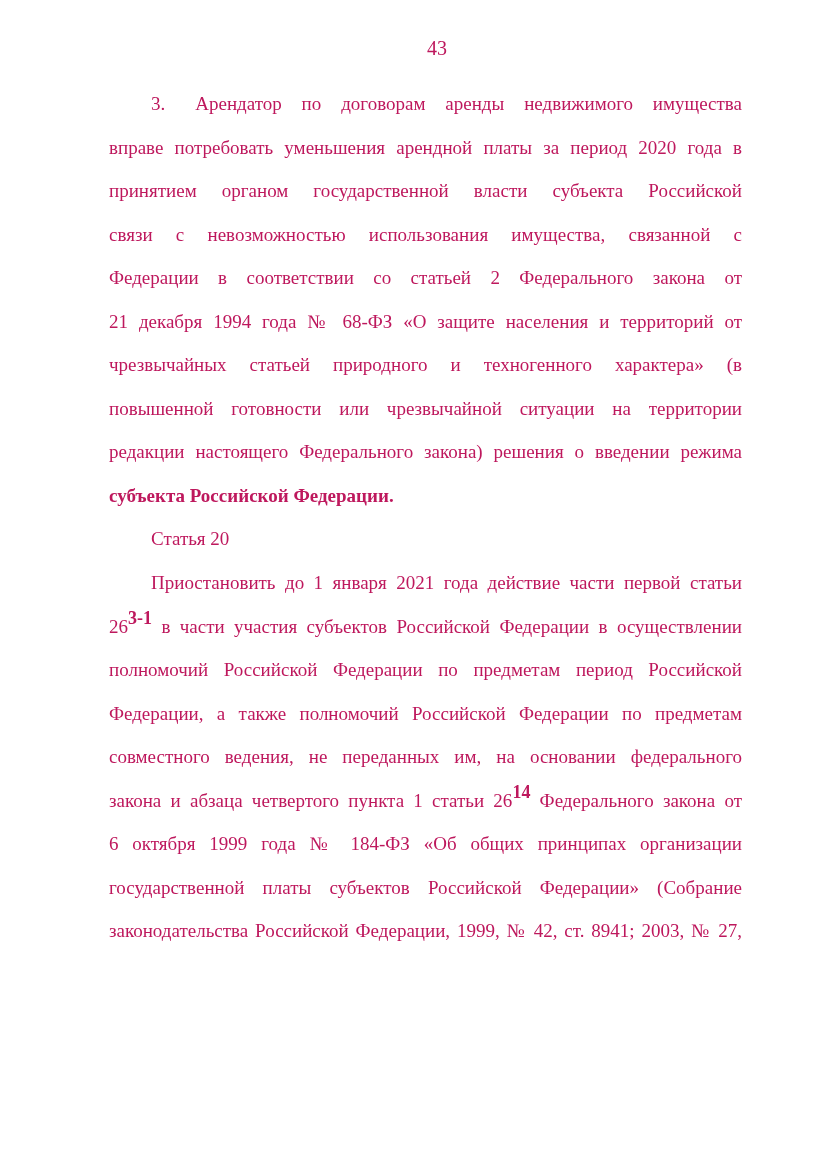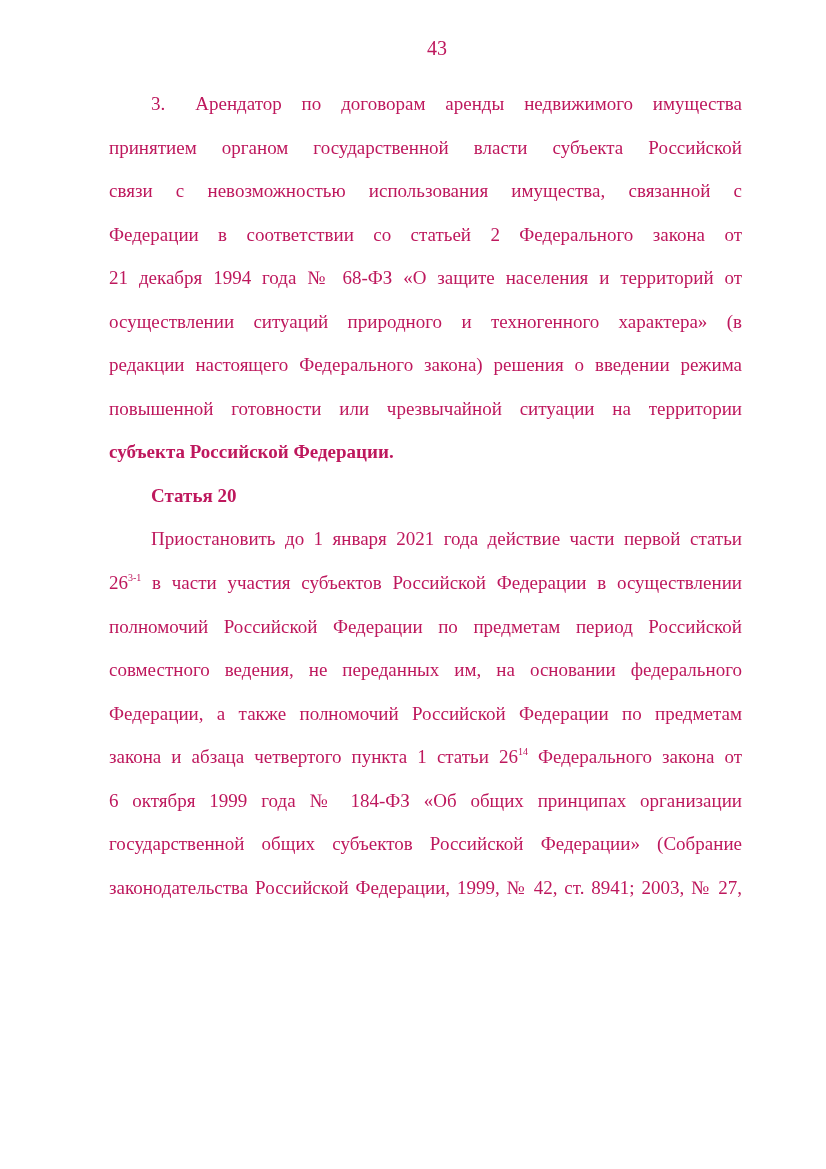--- a/index.html
+++ b/index.html
@@ -44,59 +44,61 @@
   }
   .line.indent {
     text-indent: 42px;
   }
   .line.lastline {
     text-align-last: left;
     font-weight: bold;
   }
   .line.heading {
     text-align-last: left;
-    font-weight: bold;
+    font-weight: normal;
   }
   .tab {
     display: inline-block;
     width: 30px;
     height: 1px;
   }
   .line sup {
-    font-size: 10px;
+    font-size: 18px;
     line-height: 0;
     position: relative;
     top: -1px;
+    font-weight: bold;
   }
 </style>
 </head>
 <body>
 
 <div class="sheet">
 
   <div class="pagenum">43</div>
 
   <div class="textblock">
 
     <div class="line indent"><span>3.</span><span class="tab"></span><span>Арендатор по договорам аренды недвижимого имущества</span></div>
+    <div class="line">вправе потребовать уменьшения арендной платы за период 2020 года в</div>
     <div class="line">принятием органом государственной власти субъекта Российской</div>
     <div class="line">связи с невозможностью использования имущества, связанной с</div>
     <div class="line">Федерации в соответствии со статьей 2 Федерального закона от</div>
     <div class="line">21 декабря 1994 года № 68-ФЗ «О защите населения и территорий от</div>
-    <div class="line">осуществлении ситуаций природного и техногенного характера» (в</div>
+    <div class="line">чрезвычайных статьей природного и техногенного характера» (в</div>
+    <div class="line">повышенной готовности или чрезвычайной ситуации на территории</div>
     <div class="line">редакции настоящего Федерального закона) решения о введении режима</div>
-    <div class="line">повышенной готовности или чрезвычайной ситуации на территории</div>
     <div class="line lastline">субъекта Российской Федерации.</div>
 
     <div class="line heading indent">Статья 20</div>
 
     <div class="line indent">Приостановить до 1 января 2021 года действие части первой статьи</div>
     <div class="line"><span>26</span><sup>3-1</sup><span> в части участия субъектов Российской Федерации в осуществлении</span></div>
     <div class="line">полномочий Российской Федерации по предметам период Российской</div>
+    <div class="line">Федерации, а также полномочий Российской Федерации по предметам</div>
     <div class="line">совместного ведения, не переданных им, на основании федерального</div>
-    <div class="line">Федерации, а также полномочий Российской Федерации по предметам</div>
     <div class="line"><span>закона и абзаца четвертого пункта 1 статьи 26</span><sup>14</sup><span> Федерального закона от</span></div>
     <div class="line">6 октября 1999 года № 184-ФЗ «Об общих принципах организации</div>
-    <div class="line">государственной общих субъектов Российской Федерации» (Собрание</div>
+    <div class="line">государственной платы субъектов Российской Федерации» (Собрание</div>
     <div class="line">законодательства Российской Федерации, 1999, № 42, ст. 8941; 2003, № 27,</div>
 
   </div>
 </div>
 
 </body></html>

